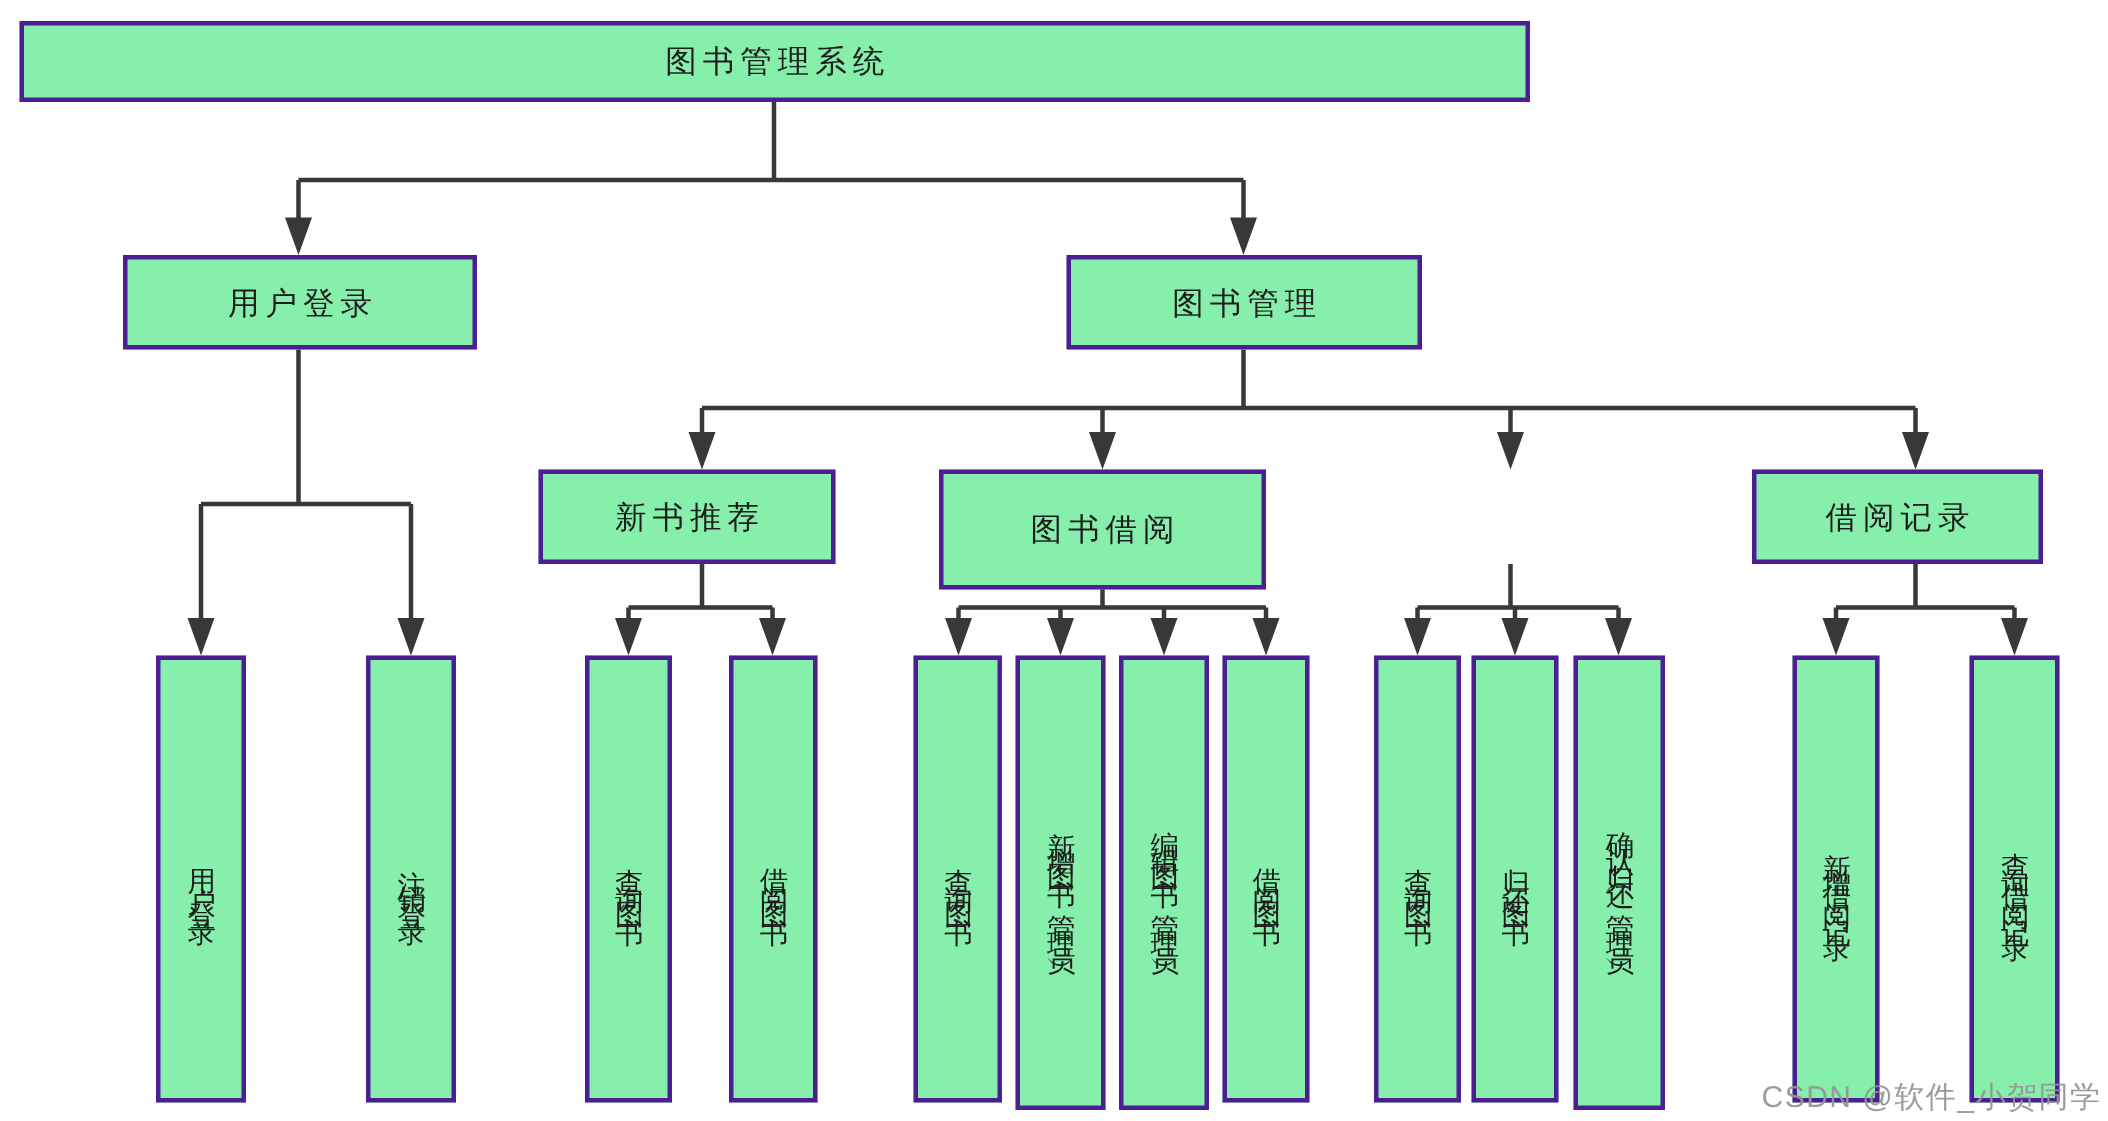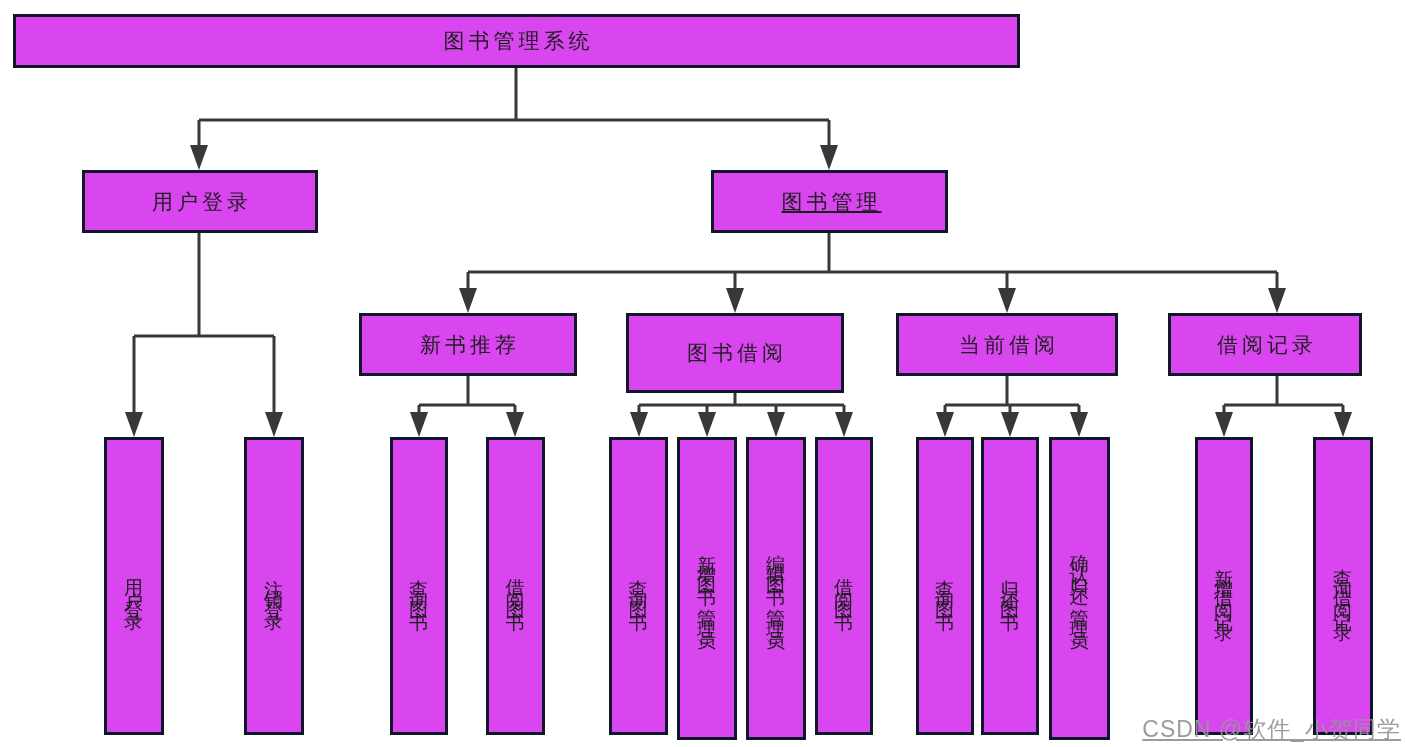--- a/index.html
+++ b/index.html
@@ -17,22 +17,22 @@
   }
   .connectors {
     position: absolute;
     left: 0; top: 0;
     width: 1405px; height: 747px;
     pointer-events: none;
   }
   .node {
     position: absolute;
     box-sizing: border-box;
-    border: 3px solid #0f172a;
-    background: #d946ef;
+    border: 3px solid #4c1d95;
+    background: #86efac;
     color: #1d1d1d;
     display: flex;
     align-items: center;
     justify-content: center;
   }
   .h-node {
     font-size: 21px;
     letter-spacing: 4px;
     text-indent: 4px; 
     white-space: nowrap;
@@ -42,25 +42,24 @@
     text-orientation: mixed;
     font-size: 19px;
     letter-spacing: 11px;
     line-height: 1;
     white-space: nowrap;
   }
   .watermark {
     position: absolute;
     right: 4px;
     bottom: 2px;
-    font-size: 23px;
+    font-size: 20px;
     color: rgba(150, 150, 150, 0.95);
     letter-spacing: 1px;
     white-space: nowrap;
-    text-decoration: underline;
   }
 </style>
 </head>
 <body>
 
 <div class="canvas">
 
   <svg class="connectors" viewBox="0 0 1405 747" xmlns="http://www.w3.org/2000/svg">
     <g stroke="#383838" stroke-width="3" fill="none">
       <path d="M516 68 V120 M199 120 H829 M199 120 V147 M829 120 V147"></path>
@@ -77,25 +76,24 @@
       M125 412 h18 L134 437 Z  M265 412 h18 L274 437 Z
       M410 412 h18 L419 437 Z  M506 412 h18 L515 437 Z
       M630 412 h18 L639 437 Z  M698 412 h18 L707 437 Z  M767 412 h18 L776 437 Z  M835 412 h18 L844 437 Z
       M936 412 h18 L945 437 Z  M1001 412 h18 L1010 437 Z  M1070 412 h18 L1079 437 Z
       M1215 412 h18 L1224 437 Z  M1334 412 h18 L1343 437 Z"></path>
   </svg>
 
   <div class="node h-node" style="left:13px; top:14px; width:1007px; height:54px;">图书管理系统</div>
 
   <div class="node h-node" style="left:82px; top:170px; width:236px; height:63px;">用户登录</div>
-  <div class="node h-node" style="left:711px; top:170px; width:237px; height:63px;text-decoration:underline;">图书管理</div>
+  <div class="node h-node" style="left:711px; top:170px; width:237px; height:63px;">图书管理</div>
 
-  <div class="node h-node" style="left:359px; top:313px; width:218px; height:63px;">新书推荐</div>
+  <div class="node h-node" style="left:359px; top:313px; width:198px; height:63px;">新书推荐</div>
   <div class="node h-node" style="left:626px; top:313px; width:218px; height:80px;">图书借阅</div>
-  <div class="node h-node" style="left:896px; top:313px; width:222px; height:63px;">当前借阅</div>
   <div class="node h-node" style="left:1168px; top:313px; width:194px; height:63px;">借阅记录</div>
 
   <div class="node v-node" style="left:104px; top:437px; width:60px; height:298px;">
     <span>用户登录</span>
   </div>
   <div class="node v-node" style="left:244px; top:437px; width:60px; height:298px;">
     <span>注销登录</span>
   </div>
 
   <div class="node v-node" style="left:390px; top:437px; width:58px; height:298px;">

